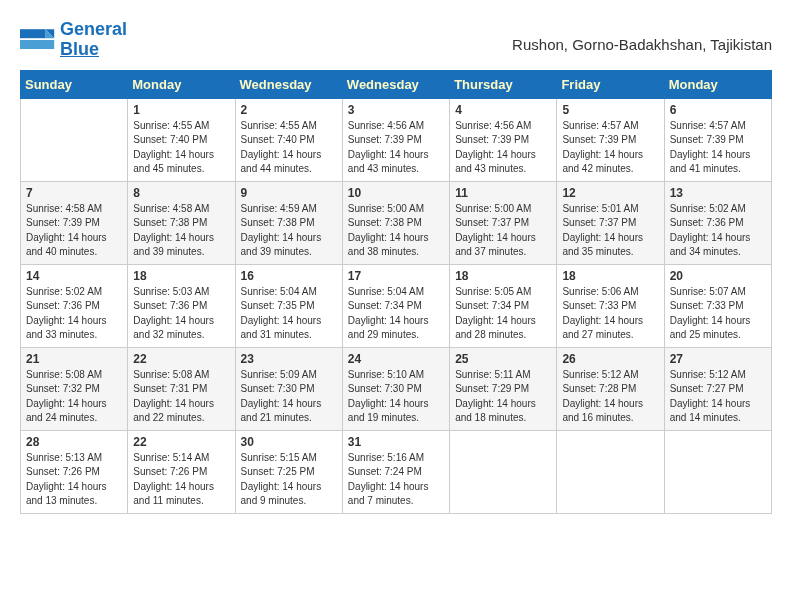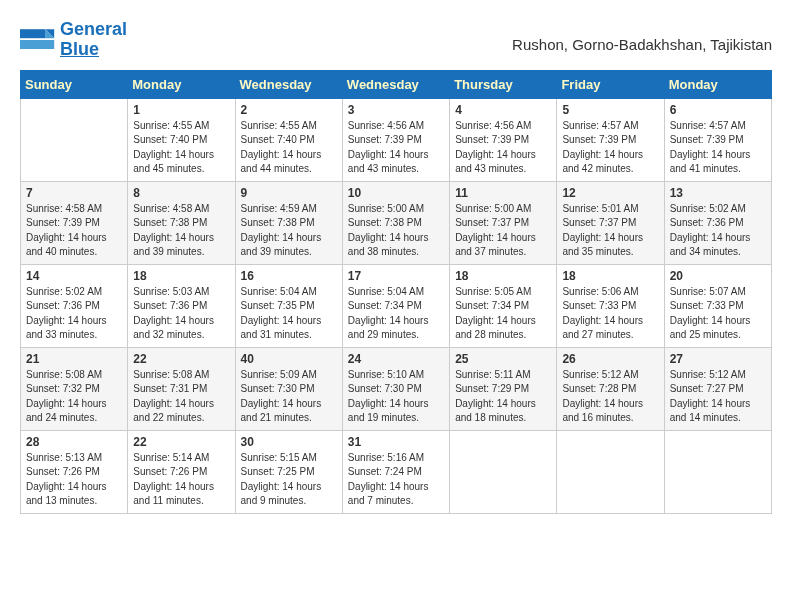--- a/index.html
+++ b/index.html
@@ -213,21 +213,21 @@
       <tr>
         <td>
           <div class="day-number">21</div>
           <div class="day-info">Sunrise: 5:08 AM<br>Sunset: 7:32 PM<br>Daylight: 14 hours<br>and 24 minutes.</div>
         </td>
         <td>
           <div class="day-number">22</div>
           <div class="day-info">Sunrise: 5:08 AM<br>Sunset: 7:31 PM<br>Daylight: 14 hours<br>and 22 minutes.</div>
         </td>
         <td>
-          <div class="day-number">40</div>
+          <div class="day-number">23</div>
           <div class="day-info">Sunrise: 5:09 AM<br>Sunset: 7:30 PM<br>Daylight: 14 hours<br>and 21 minutes.</div>
         </td>
         <td>
           <div class="day-number">24</div>
           <div class="day-info">Sunrise: 5:10 AM<br>Sunset: 7:30 PM<br>Daylight: 14 hours<br>and 19 minutes.</div>
         </td>
         <td>
           <div class="day-number">25</div>
           <div class="day-info">Sunrise: 5:11 AM<br>Sunset: 7:29 PM<br>Daylight: 14 hours<br>and 18 minutes.</div>
         </td>

